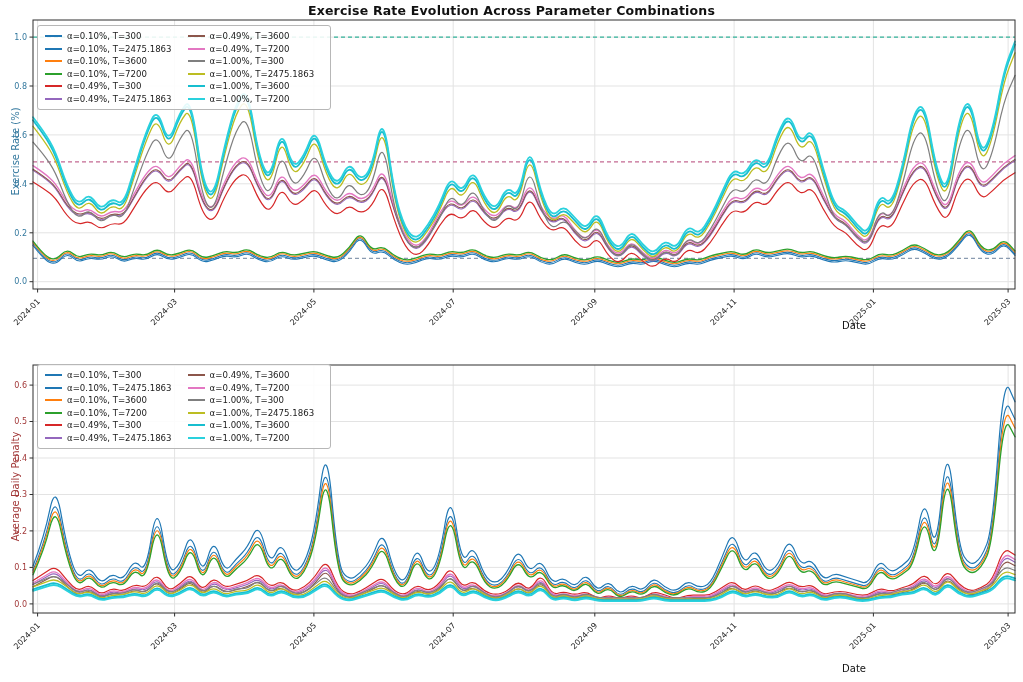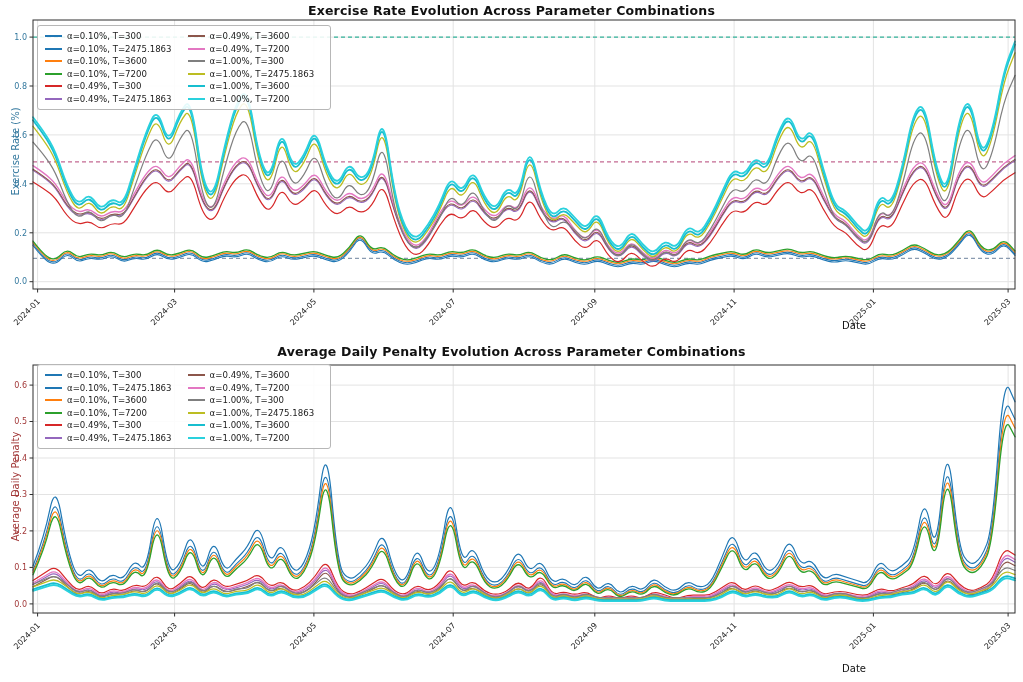--- a/index.html
+++ b/index.html
@@ -218,21 +218,20 @@
           <line x1="29.5" y1="153.5" x2="33" y2="153.5" stroke="#2f2f2f" stroke-width="1"></line>
           <text x="27" y="156.2" text-anchor="end" font-size="8px" fill="#a23939">0.3</text>
           <line x1="29.5" y1="117.0" x2="33" y2="117.0" stroke="#2f2f2f" stroke-width="1"></line>
           <text x="27" y="119.7" text-anchor="end" font-size="8px" fill="#a23939">0.4</text>
           <line x1="29.5" y1="80.5" x2="33" y2="80.5" stroke="#2f2f2f" stroke-width="1"></line>
           <text x="27" y="83.2" text-anchor="end" font-size="8px" fill="#a23939">0.5</text>
           <line x1="29.5" y1="44.1" x2="33" y2="44.1" stroke="#2f2f2f" stroke-width="1"></line>
           <text x="27" y="46.8" text-anchor="end" font-size="8px" fill="#a23939">0.6</text>
         </g>
       </svg>
-    <div class="chart-title">Average Daily Penalty Evolution Across Parameter Combinations</div>
     <div class="ylabel" style="color: rgb(162, 57, 57);">Average Daily Penalty</div>
     <div class="xlabel">Date</div>
     <div class="legend" id="legend-1">
         <div class="legend-item">
           <span class="legend-swatch" style="border-top-color: rgb(31, 119, 180);"></span>
           <span class="legend-label">α=0.10%, T=300</span>
         </div>
         <div class="legend-item">
           <span class="legend-swatch" style="border-top-color: rgb(31, 119, 180);"></span>
           <span class="legend-label">α=0.10%, T=2475.1863</span>

